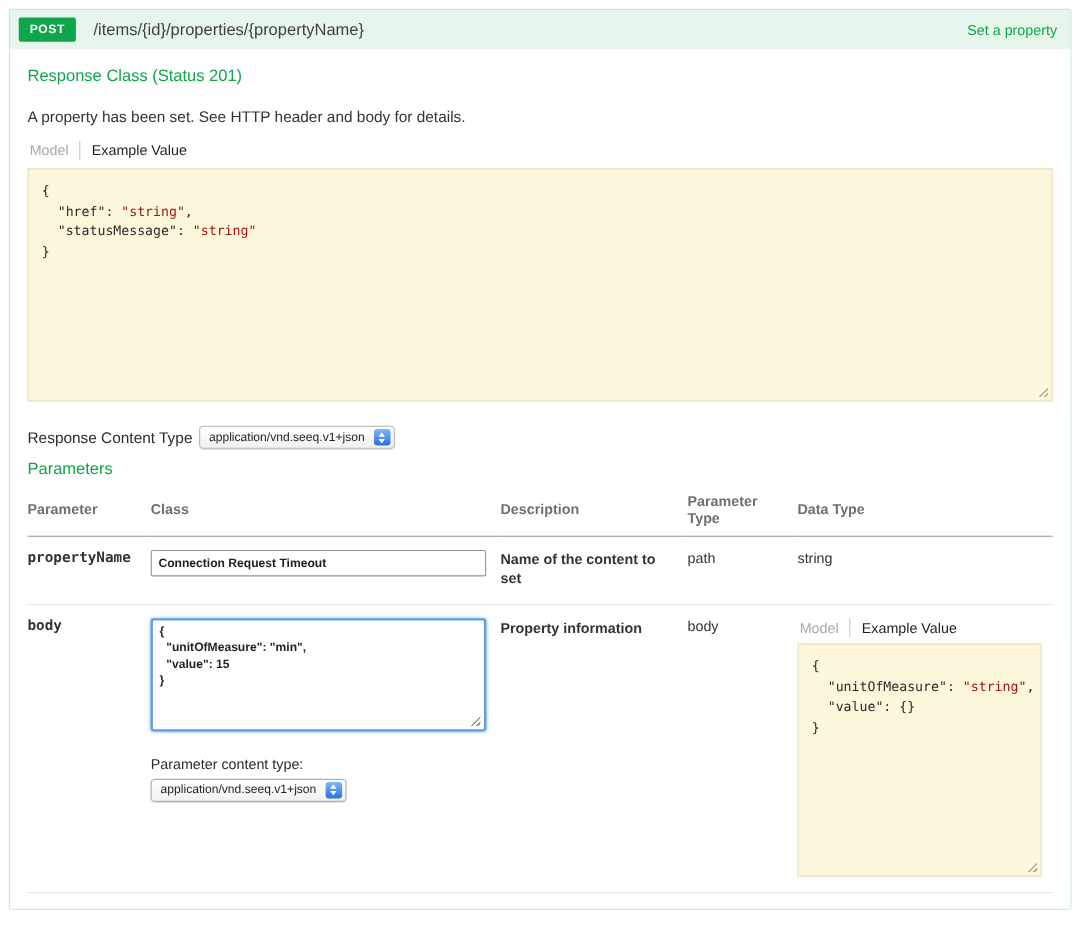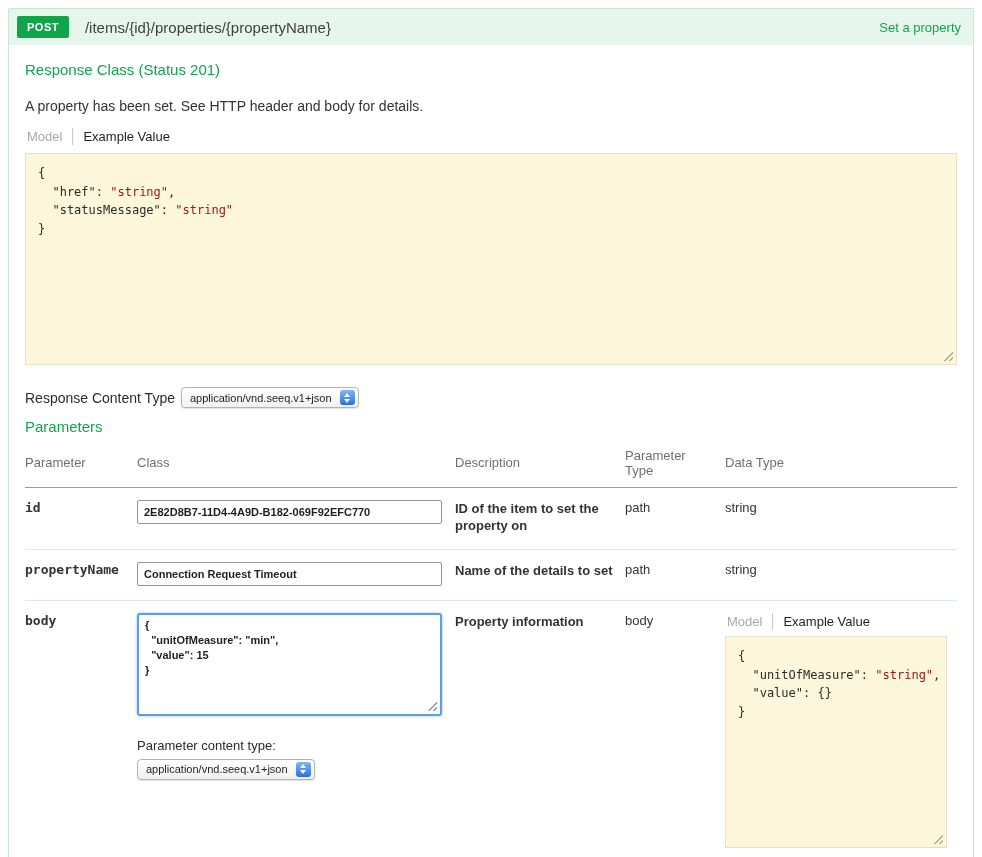--- a/index.html
+++ b/index.html
@@ -66,21 +66,21 @@
     width: 15px; height: 15px; border-radius: 3px; flex: none;
     background: linear-gradient(#7fb7f6, #2a6fe3);
     display: flex; flex-direction: column; align-items: center; justify-content: center; gap: 2px;
   }
   .stepper i { display: block; width: 0; height: 0; border-left: 3px solid transparent; border-right: 3px solid transparent; }
   .stepper .up { border-bottom: 4px solid #fff; }
   .stepper .down { border-top: 4px solid #fff; }
 
   table.params { width: 100%; border-collapse: collapse; margin-top: 8px; table-layout: fixed; }
   .params th {
-    text-align: left; font-weight: 400; color: #6f6f6f; font-size: 13px;
+    text-align: left; font-weight: 700; color: #6f6f6f; font-size: 13px;
     padding: 6px 10px 8px 0; border-bottom: 1px solid #9c9c9c; vertical-align: middle; line-height: 1.15;
   }
   .params td {
     vertical-align: top; padding: 12px 10px 14px 0;
     border-bottom: 1px solid #dfe8e2; font-size: 13px; color: #333;
   }
   .param-name { font-family: "DejaVu Sans Mono", monospace; font-weight: bold; font-size: 13px; color: #1f1f1f; }
   .param-desc { font-weight: bold; color: #333; line-height: 1.35; }
   .param-type, .data-type { color: #333; }
 
@@ -157,32 +157,25 @@
       <thead>
         <tr>
           <th>Parameter</th>
           <th>Class</th>
           <th>Description</th>
           <th>Parameter Type</th>
           <th>Data Type</th>
         </tr>
       </thead>
       <tbody>
-        <tr>
-          <td class="param-name">id</td>
-          <td><input class="param-input" type="text" value="2E82D8B7-11D4-4A9D-B182-069F92EFC770" style=""></td>
-          <td class="param-desc">ID of the item to set the property on</td>
-          <td class="param-type">path</td>
-          <td class="data-type">string</td>
-        </tr>
 
         <tr>
           <td class="param-name">propertyName</td>
           <td><input class="param-input" type="text" value="Connection Request Timeout" style=""></td>
-          <td class="param-desc">Name of the details to set</td>
+          <td class="param-desc">Name of the content to set</td>
           <td class="param-type">path</td>
           <td class="data-type">string</td>
         </tr>
 
         <tr>
           <td class="param-name">body</td>
           <td>
             <div class="body-wrap">
               <textarea class="body-textarea" style="">{
   "unitOfMeasure": "min",

